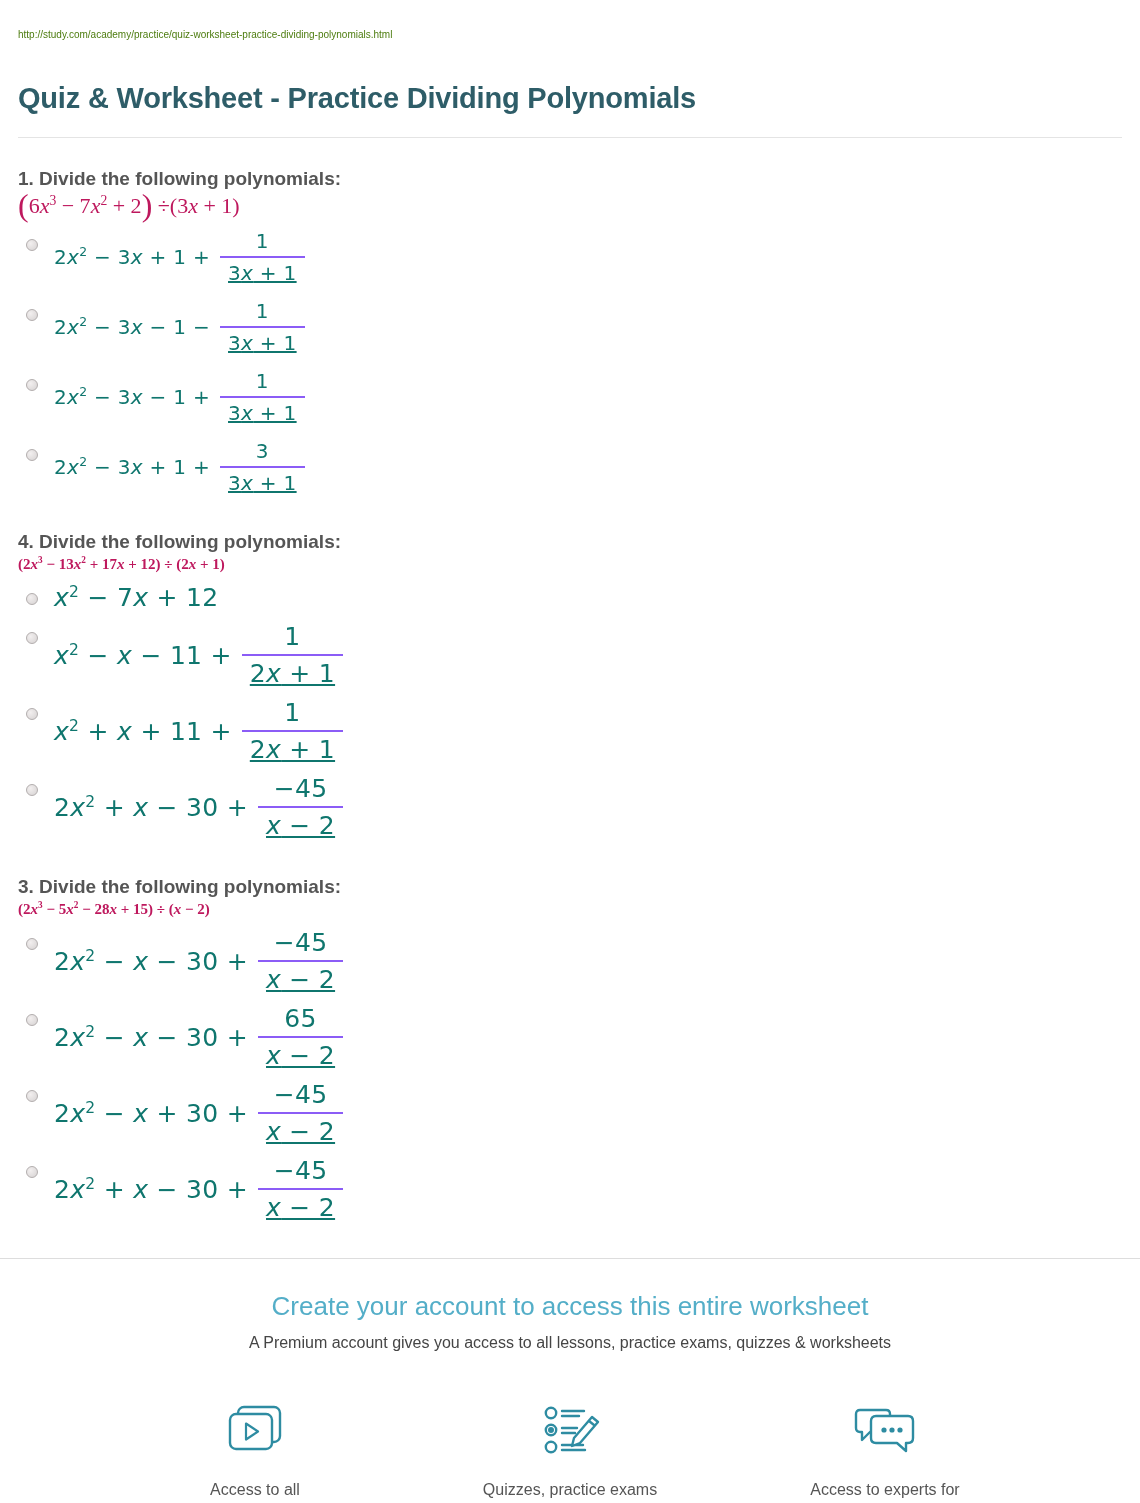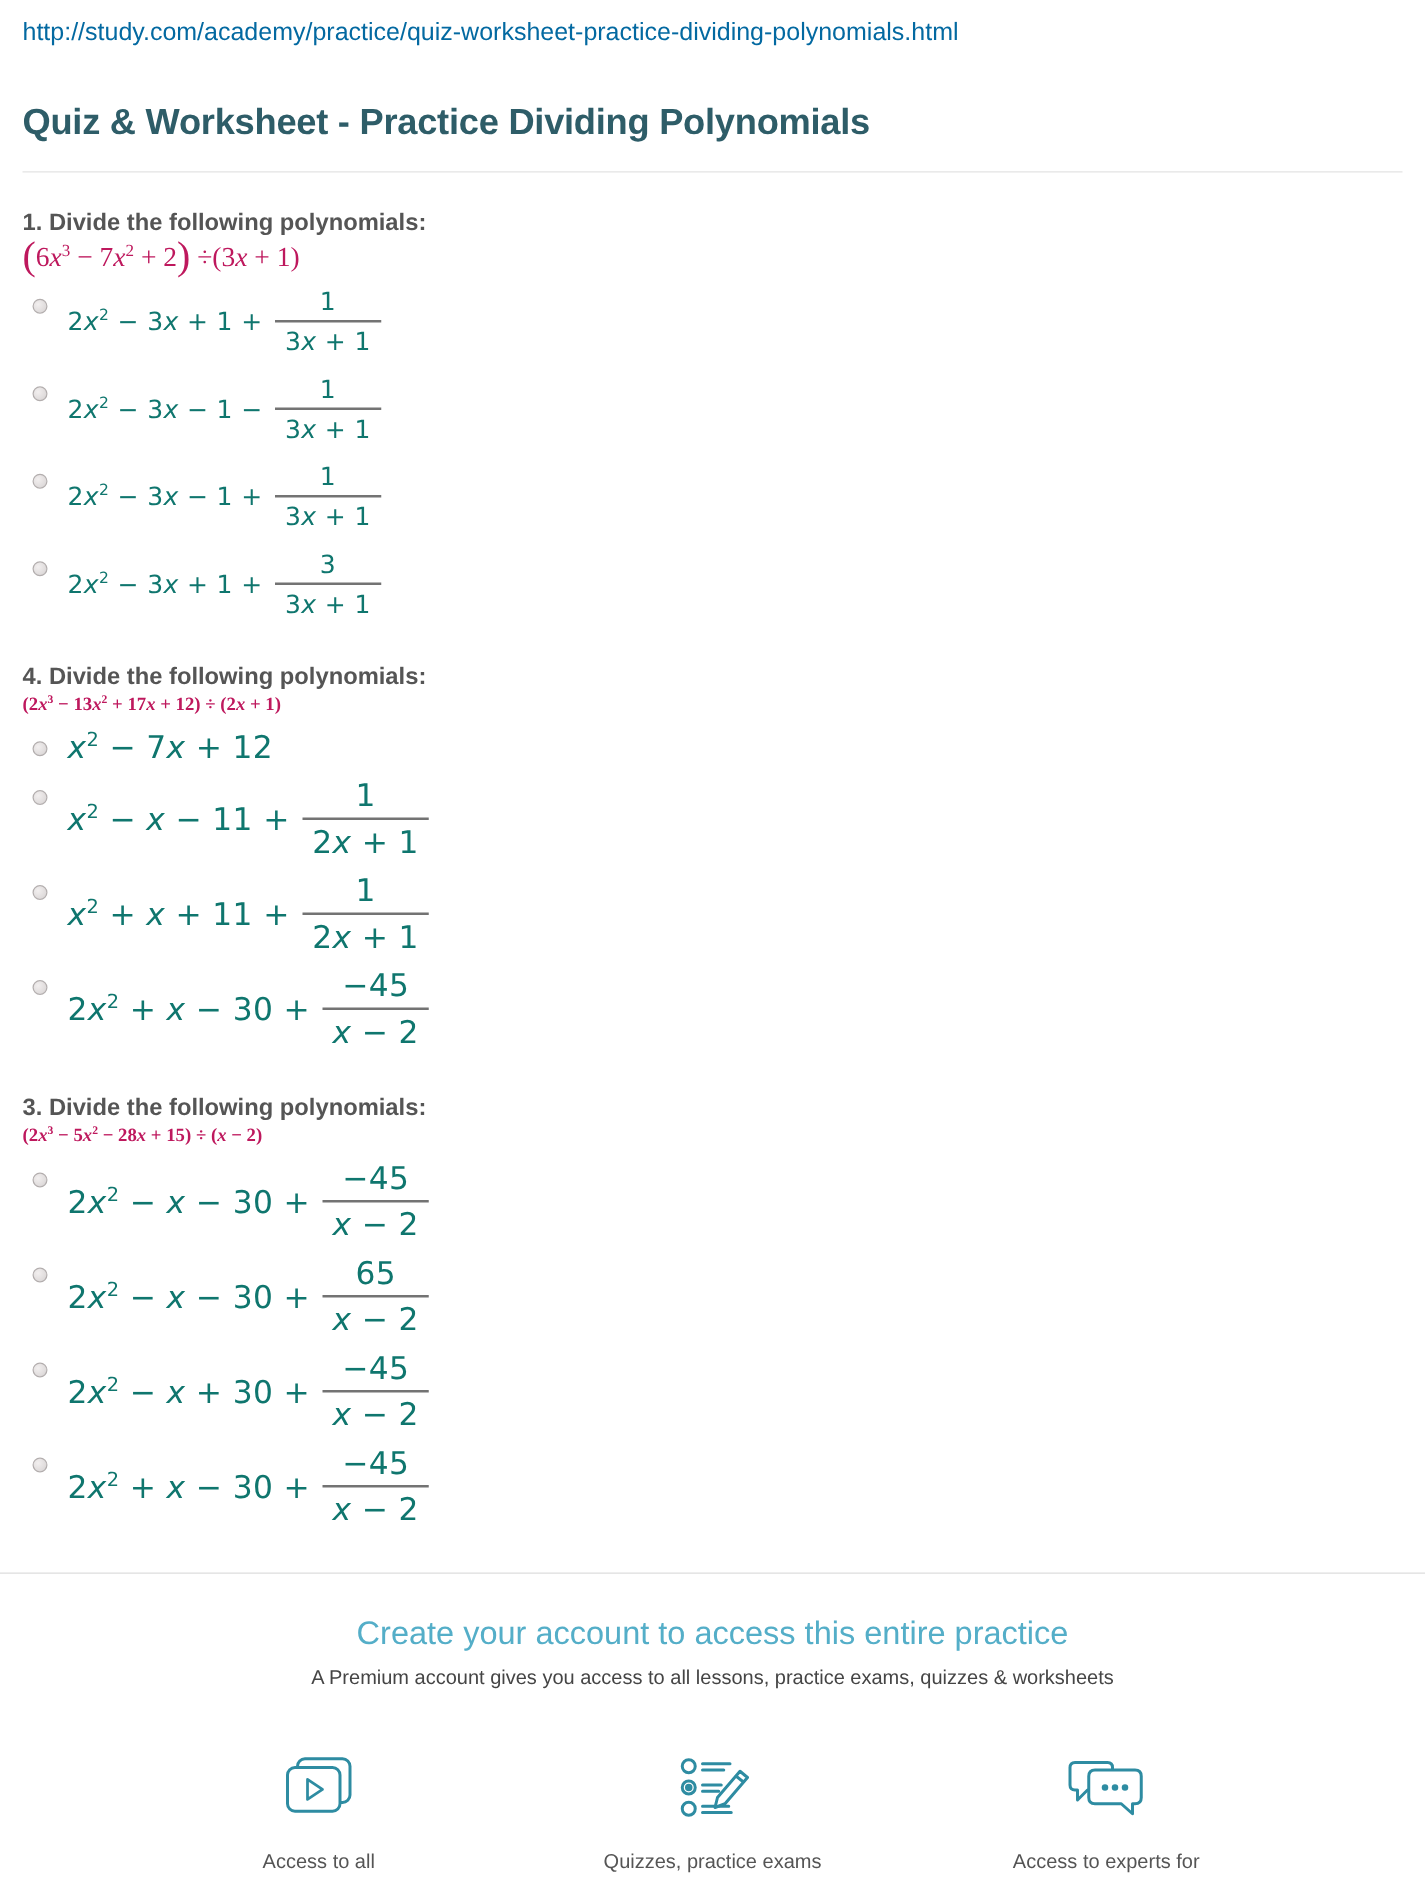--- a/index.html
+++ b/index.html
@@ -4,21 +4,21 @@
 <style>
   * { box-sizing: border-box; margin: 0; padding: 0; }
   html, body { background: #fff; }
   body {
     width: 1140px; min-height: 1503px; margin: 0 auto;
     font-family: "Liberation Sans", sans-serif;
     color: #444; position: relative;
   }
   
   .header { position: relative; height: 56px; }
-  .url { position: absolute; left: 18px; top: 15px; font-size: 20px; color: #0369a1; }
+  .url { position: absolute; left: 18px; top: 29px; font-size: 10px; color: #4d7c0f; }
   .logo { position: absolute; right: 20px; top: 8px; display: flex; align-items: center; gap: 5px; cursor: pointer; }
   .logo-text { font-size: 28px; font-weight: bold; color: #3b3b3b; letter-spacing: -0.5px; }
   .logo-dot { color: #f4a328; }
   
   .page-title { margin: 26px 0 0 18px; font-size: 29px; font-weight: bold; color: #2e5d68; letter-spacing: -0.2px; }
   .title-divider { border: none; border-top: 1px solid #e4e4e4; margin: 22px 18px 0 18px; }
   
   .questions { padding: 30px 0 0 18px; }
   .question { margin-bottom: 36px; }
   .q-heading { font-size: 19px; font-weight: bold; color: #555; margin-bottom: 3px; }
@@ -33,21 +33,21 @@
     flex: none; width: 12px; height: 12px; border-radius: 50%;
     border: 1px solid #b3aeae; margin: 10px 16px 0 0;
     background: radial-gradient(circle at 35% 35%, #f2efef, #d6d2d2);
   }
   .opt-math { display: flex; align-items: center; color: #0f766e; font-family: "DejaVu Sans", sans-serif; letter-spacing: 0.3px; }
   .question[data-qi="0"] .opt-math { font-size: 20px; }
   .question[data-qi="1"] .opt-math, .question[data-qi="2"] .opt-math { font-size: 25px; }
   .question[data-qi="1"] .option, .question[data-qi="2"] .option { margin-bottom: 10px; }
   .frac { display: inline-block; text-align: center; vertical-align: middle; margin-left: 10px; }
   .frac .num { display: block; padding: 0 8px 3px; }
-  .frac .den { display: block; border-top: 2px solid #737373; padding: 3px 8px 0; }
+  .frac .den { display: block; border-top: 2px solid #8b5cf6; padding: 3px 8px 0; text-decoration: underline; }
   
   .signup { border-top: 1px solid #ddd; margin-top: 26px; padding-top: 32px; text-align: center; }
   .signup-heading { font-size: 26px; font-weight: normal; color: #54aec8; margin-bottom: 12px; }
   .signup-sub { font-size: 16px; color: #454545; }
   .features { display: flex; justify-content: center; gap: 80px; margin-top: 48px; }
   .feature { width: 235px; }
   .feature-icon { height: 62px; display: flex; align-items: center; justify-content: center; }
   .feature-label { margin-top: 16px; font-size: 16px; color: #555; line-height: 1.45; white-space: pre-line; }
 </style>
 </head>
@@ -202,21 +202,21 @@
               <span class="num">−45</span>
               <span class="den"><i>x</i> − 2</span>
             </span>
           </span>
   </label>
 </div>
   </section>
 </div>
 
 <section class="signup">
-  <h3 class="signup-heading">Create your account to access this entire practice</h3>
+  <h3 class="signup-heading">Create your account to access this entire worksheet</h3>
   <p class="signup-sub">A Premium account gives you access to all lessons, practice exams, quizzes &amp; worksheets</p>
   <div class="features" id="features">
   <div class="feature">
     <div class="feature-icon">
           <svg width="66" height="58" viewBox="0 0 66 58" fill="none" stroke="#2e8ca2" stroke-width="2.4" stroke-linejoin="round">
             <rect x="16" y="5" width="42" height="35" rx="6"></rect>
             <rect x="8" y="12" width="42" height="35" rx="6" fill="#fff"></rect>
             <path d="M24 21.5 L36 29.5 L24 37.5 Z" stroke-width="2.2"></path>
           </svg>
         </div>

